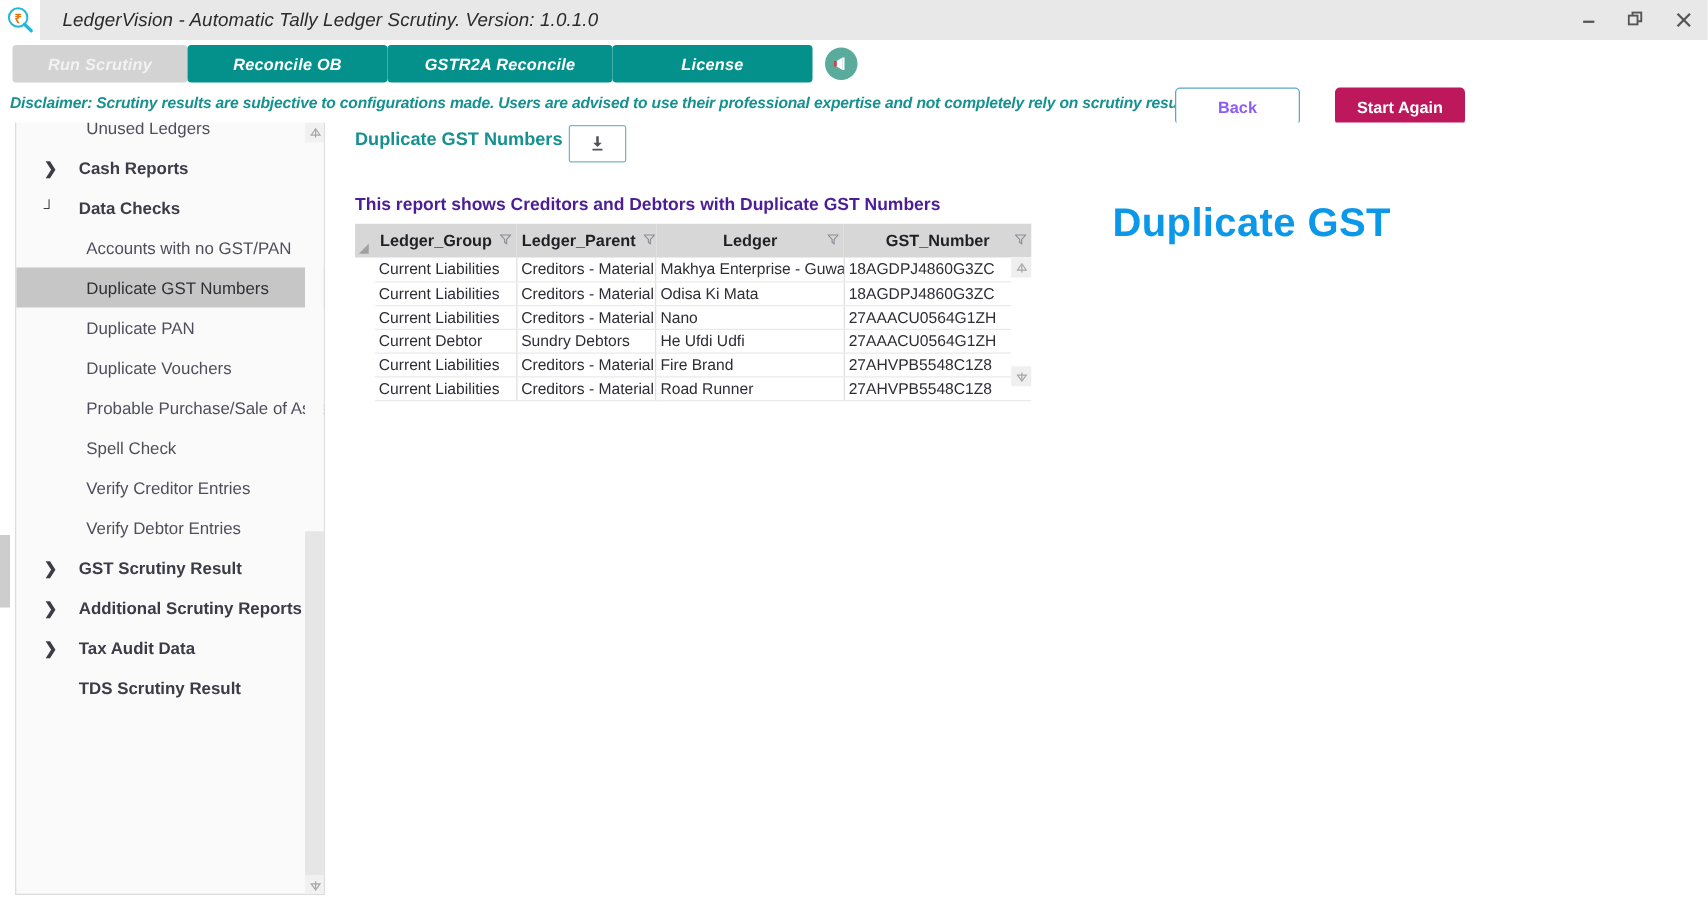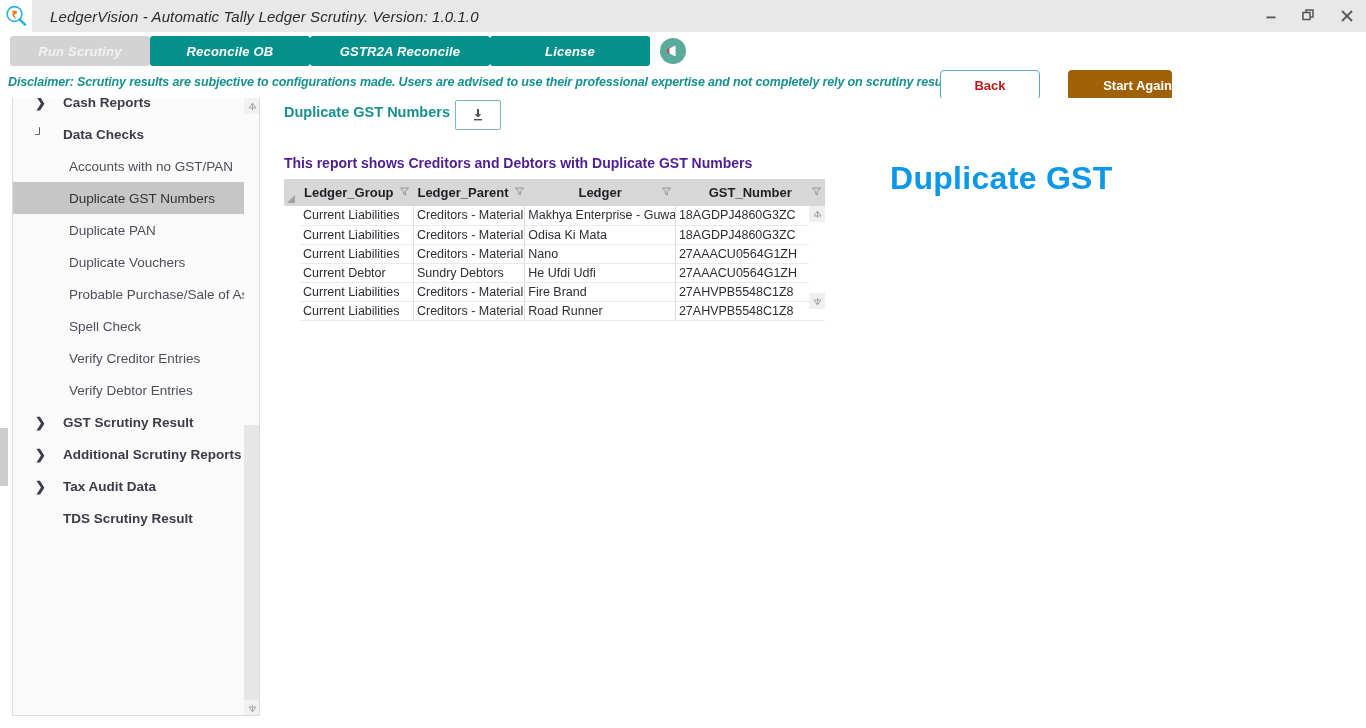--- a/index.html
+++ b/index.html
@@ -66,28 +66,28 @@
     background:#ffffff;
   }
   .disclaimer{
     position:absolute; left:8px; top:5px;
     font-size:12.5px; font-style:italic; font-weight:bold;
     color:#16918f; letter-spacing:-0.15px; white-space:nowrap;
   }
   .btn-back{
     position:absolute; left:940px; top:70px; width:100px; height:30px;
     border:1px solid #5ba8c4; border-radius:4px; background:#ffffff;
-    color:#b91c1c; font-size:13px; font-weight:bold;
+    color:#8b5cf6; font-size:13px; font-weight:bold;
     display:flex; align-items:center; justify-content:center;
   }
   .btn-start{
     position:absolute; left:1068px; top:70px; width:104px; height:30px;
-    border-radius:4px; background:#a16207; border:none;
+    border-radius:4px; background:#be185d; border:none;
     color:#ffffff; font-size:13px; font-weight:bold;
-    display:flex; align-items:center; justify-content:flex-end;
+    display:flex; align-items:center; justify-content:center;
   }
 
   
   .sidebar{
     position:absolute; left:12px; top:98px; width:248px; height:618px;
     background:#fafafa; border:1px solid #dcdcdc; border-top:none;
     overflow:hidden;
   }
   .side-list{
     position:absolute; left:0; top:-12px; width:248px;
@@ -276,20 +276,23 @@
 <div class="btn-start">
     <span>Start Again</span>
   </div>
 
 <div class="app-sb">
   <div class="app-sb-thumb"></div>
 </div>
 
 <div class="sidebar">
   <div class="side-list" id="side-list">
+      <div class="side-item child">
+        <span>Unused Ledgers</span>
+      </div>
       <div class="side-item group">
         <span class="chev">❯</span>
         <span>Cash Reports</span>
       </div>
       <div class="side-item group">
         <span class="chev open">┘</span>
         <span>Data Checks</span>
       </div>
       <div class="side-item child">
         <span>Accounts with no GST/PAN</span>

